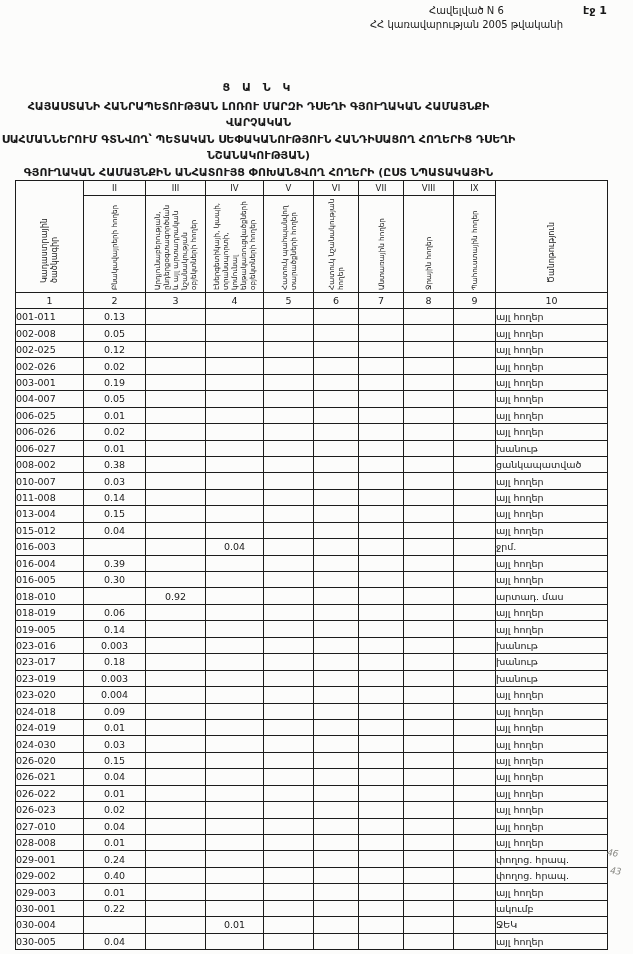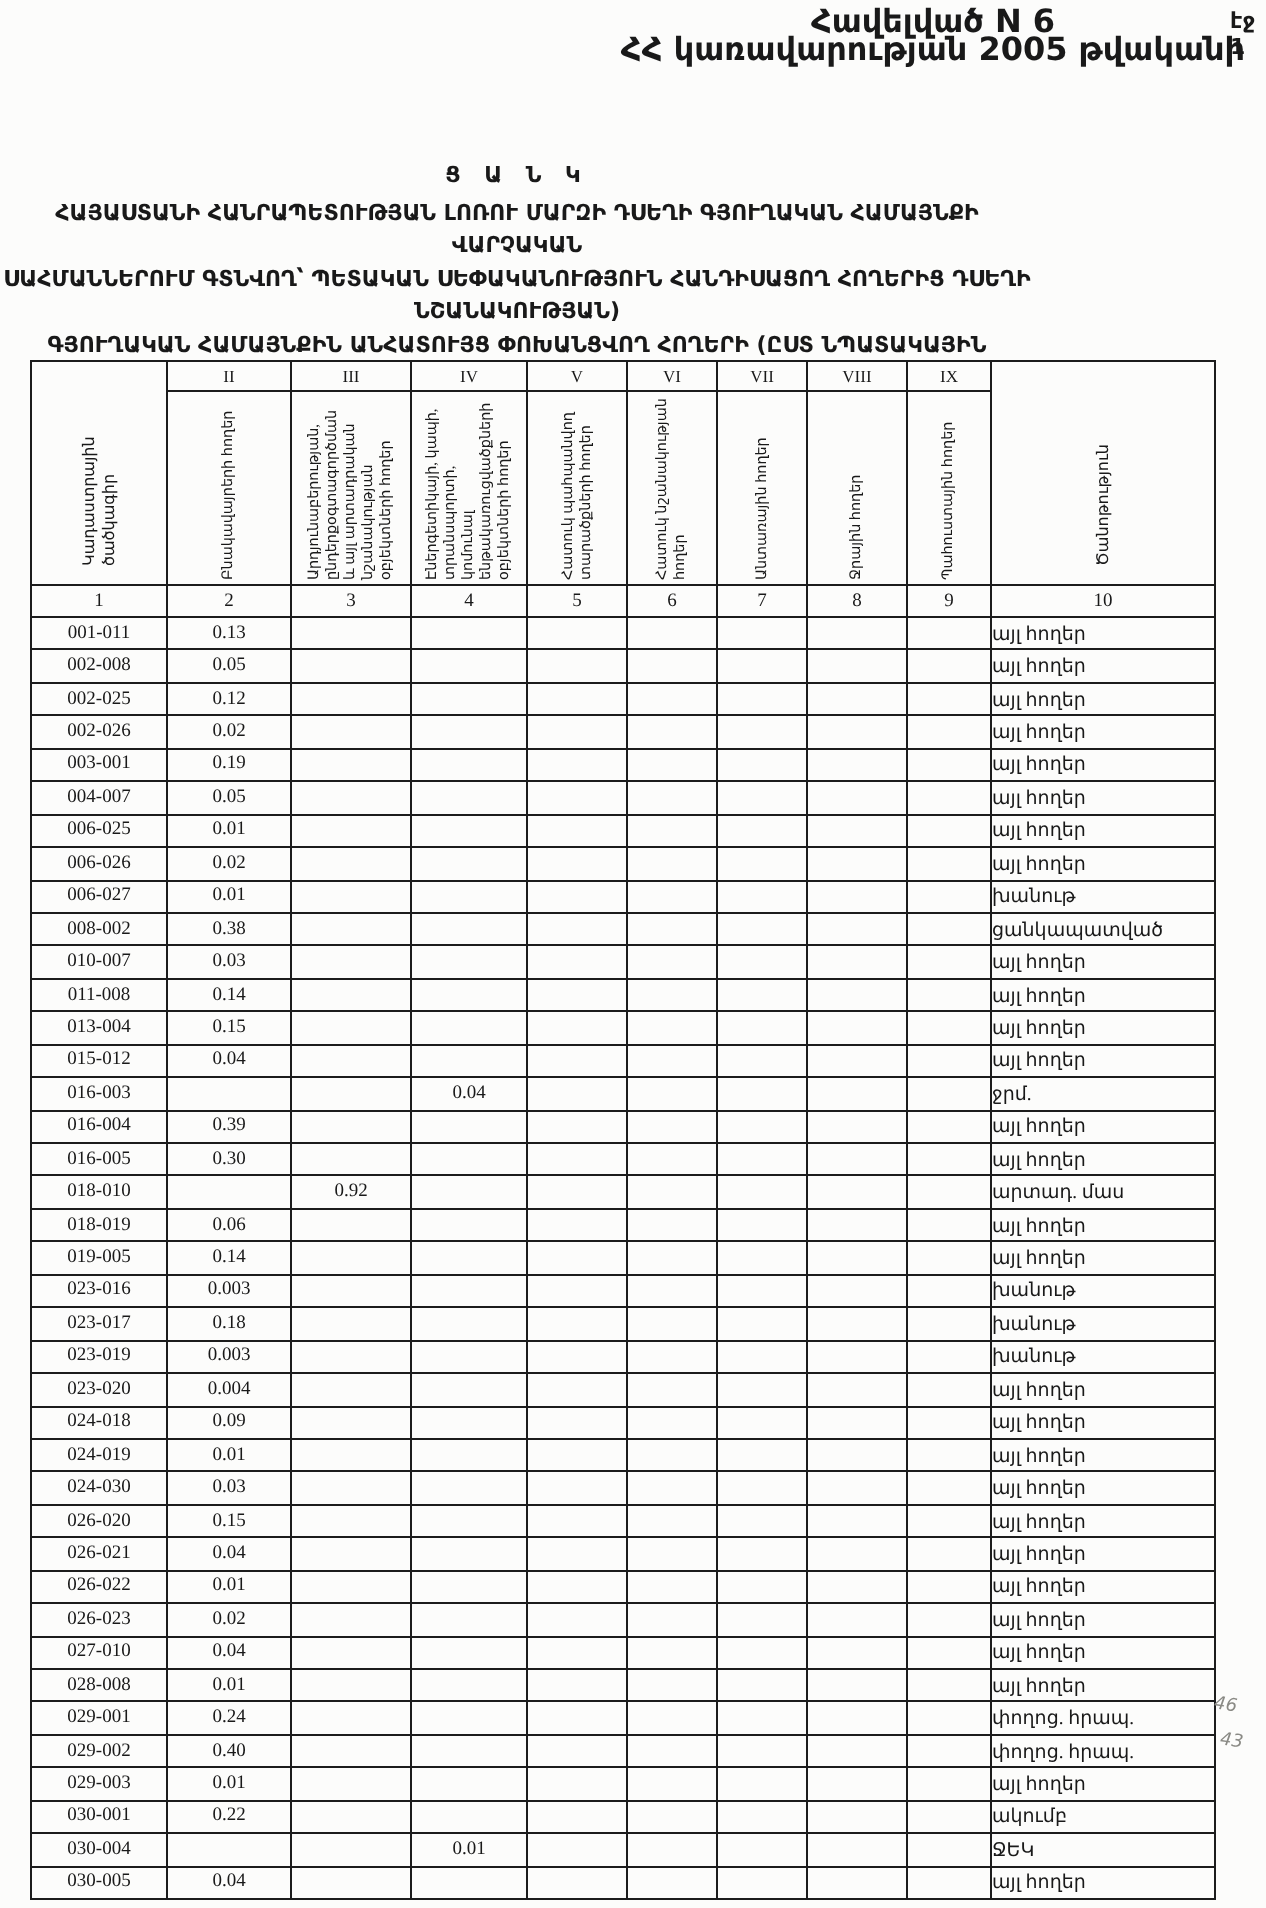--- a/index.html
+++ b/index.html
@@ -4,51 +4,50 @@
 <style>
   html,body{margin:0;padding:0;}
   body{
     width:633px;height:954px;position:relative;
     background:#fcfcfb;
     font-family:"DejaVu Sans", sans-serif;
     color:#191919;
     -webkit-font-smoothing:none;
   }
   .page{position:absolute;inset:0;overflow:hidden;}
-  .pageno{position:absolute;top:4px;left:583px;font-size:11px;font-weight:bold;margin-left:32px;}
+  .pageno{position:absolute;top:4px;left:583px;font-size:11px;font-weight:bold;}
   .appendix{position:absolute;top:4px;left:300px;width:333px;text-align:center;
-    font-size:16px;font-weight:bold;line-height:14px;}
+    font-size:10px;font-weight:normal;line-height:14px;}
   .titleblock{position:absolute;top:80px;left:0;width:517px;text-align:center;
     font-size:11px;font-weight:bold;line-height:16.5px;}
   .titlemain{letter-spacing:4px;margin-bottom:2px;}
   table.grid{
     position:absolute;top:180px;left:15px;
     border-collapse:collapse;table-layout:fixed;
     width:592px;
     font-size:9.5px;
-    font-family:Liberation Serif, serif;
   }
   table.grid td, table.grid th{
     border:1px solid #1c1c1c;
     padding:0;overflow:hidden;white-space:nowrap;
     font-weight:normal;vertical-align:middle;
   }
   tr.romanrow th{height:14px;font-size:8.5px;text-align:center;}
   tr.vheadrow th{height:96px;}
   tr.numrow td{height:15px;text-align:center;font-size:9.5px;}
   .vtext{
     writing-mode:vertical-rl;transform:rotate(180deg);
     font-size:7.2px;line-height:1.25;
     white-space:normal;
     height:92px;margin:0 auto;
     text-align:left;
     display:block;
   }
   .vwrap{display:flex;justify-content:center;align-items:center;height:96px;}
-  td.code{text-align:center;padding-left:3px;font-size:9.5px;}
+  td.code{text-align:left;padding-left:3px;font-size:9.5px;}
   td.num{text-align:center;font-size:9.5px;}
   td.note{text-align:left;padding-left:4px;font-size:9.5px;}
   tbody.data tr{height:16.45px;}
   .margin-mark{position:absolute;font-size:9px;color:#8a8a85;
     font-style:italic;transform:rotate(8deg);}
   .mark1{top:848px;left:607px;}
   .mark2{top:866px;left:610px;}
 </style>
 </head>
 <body>

